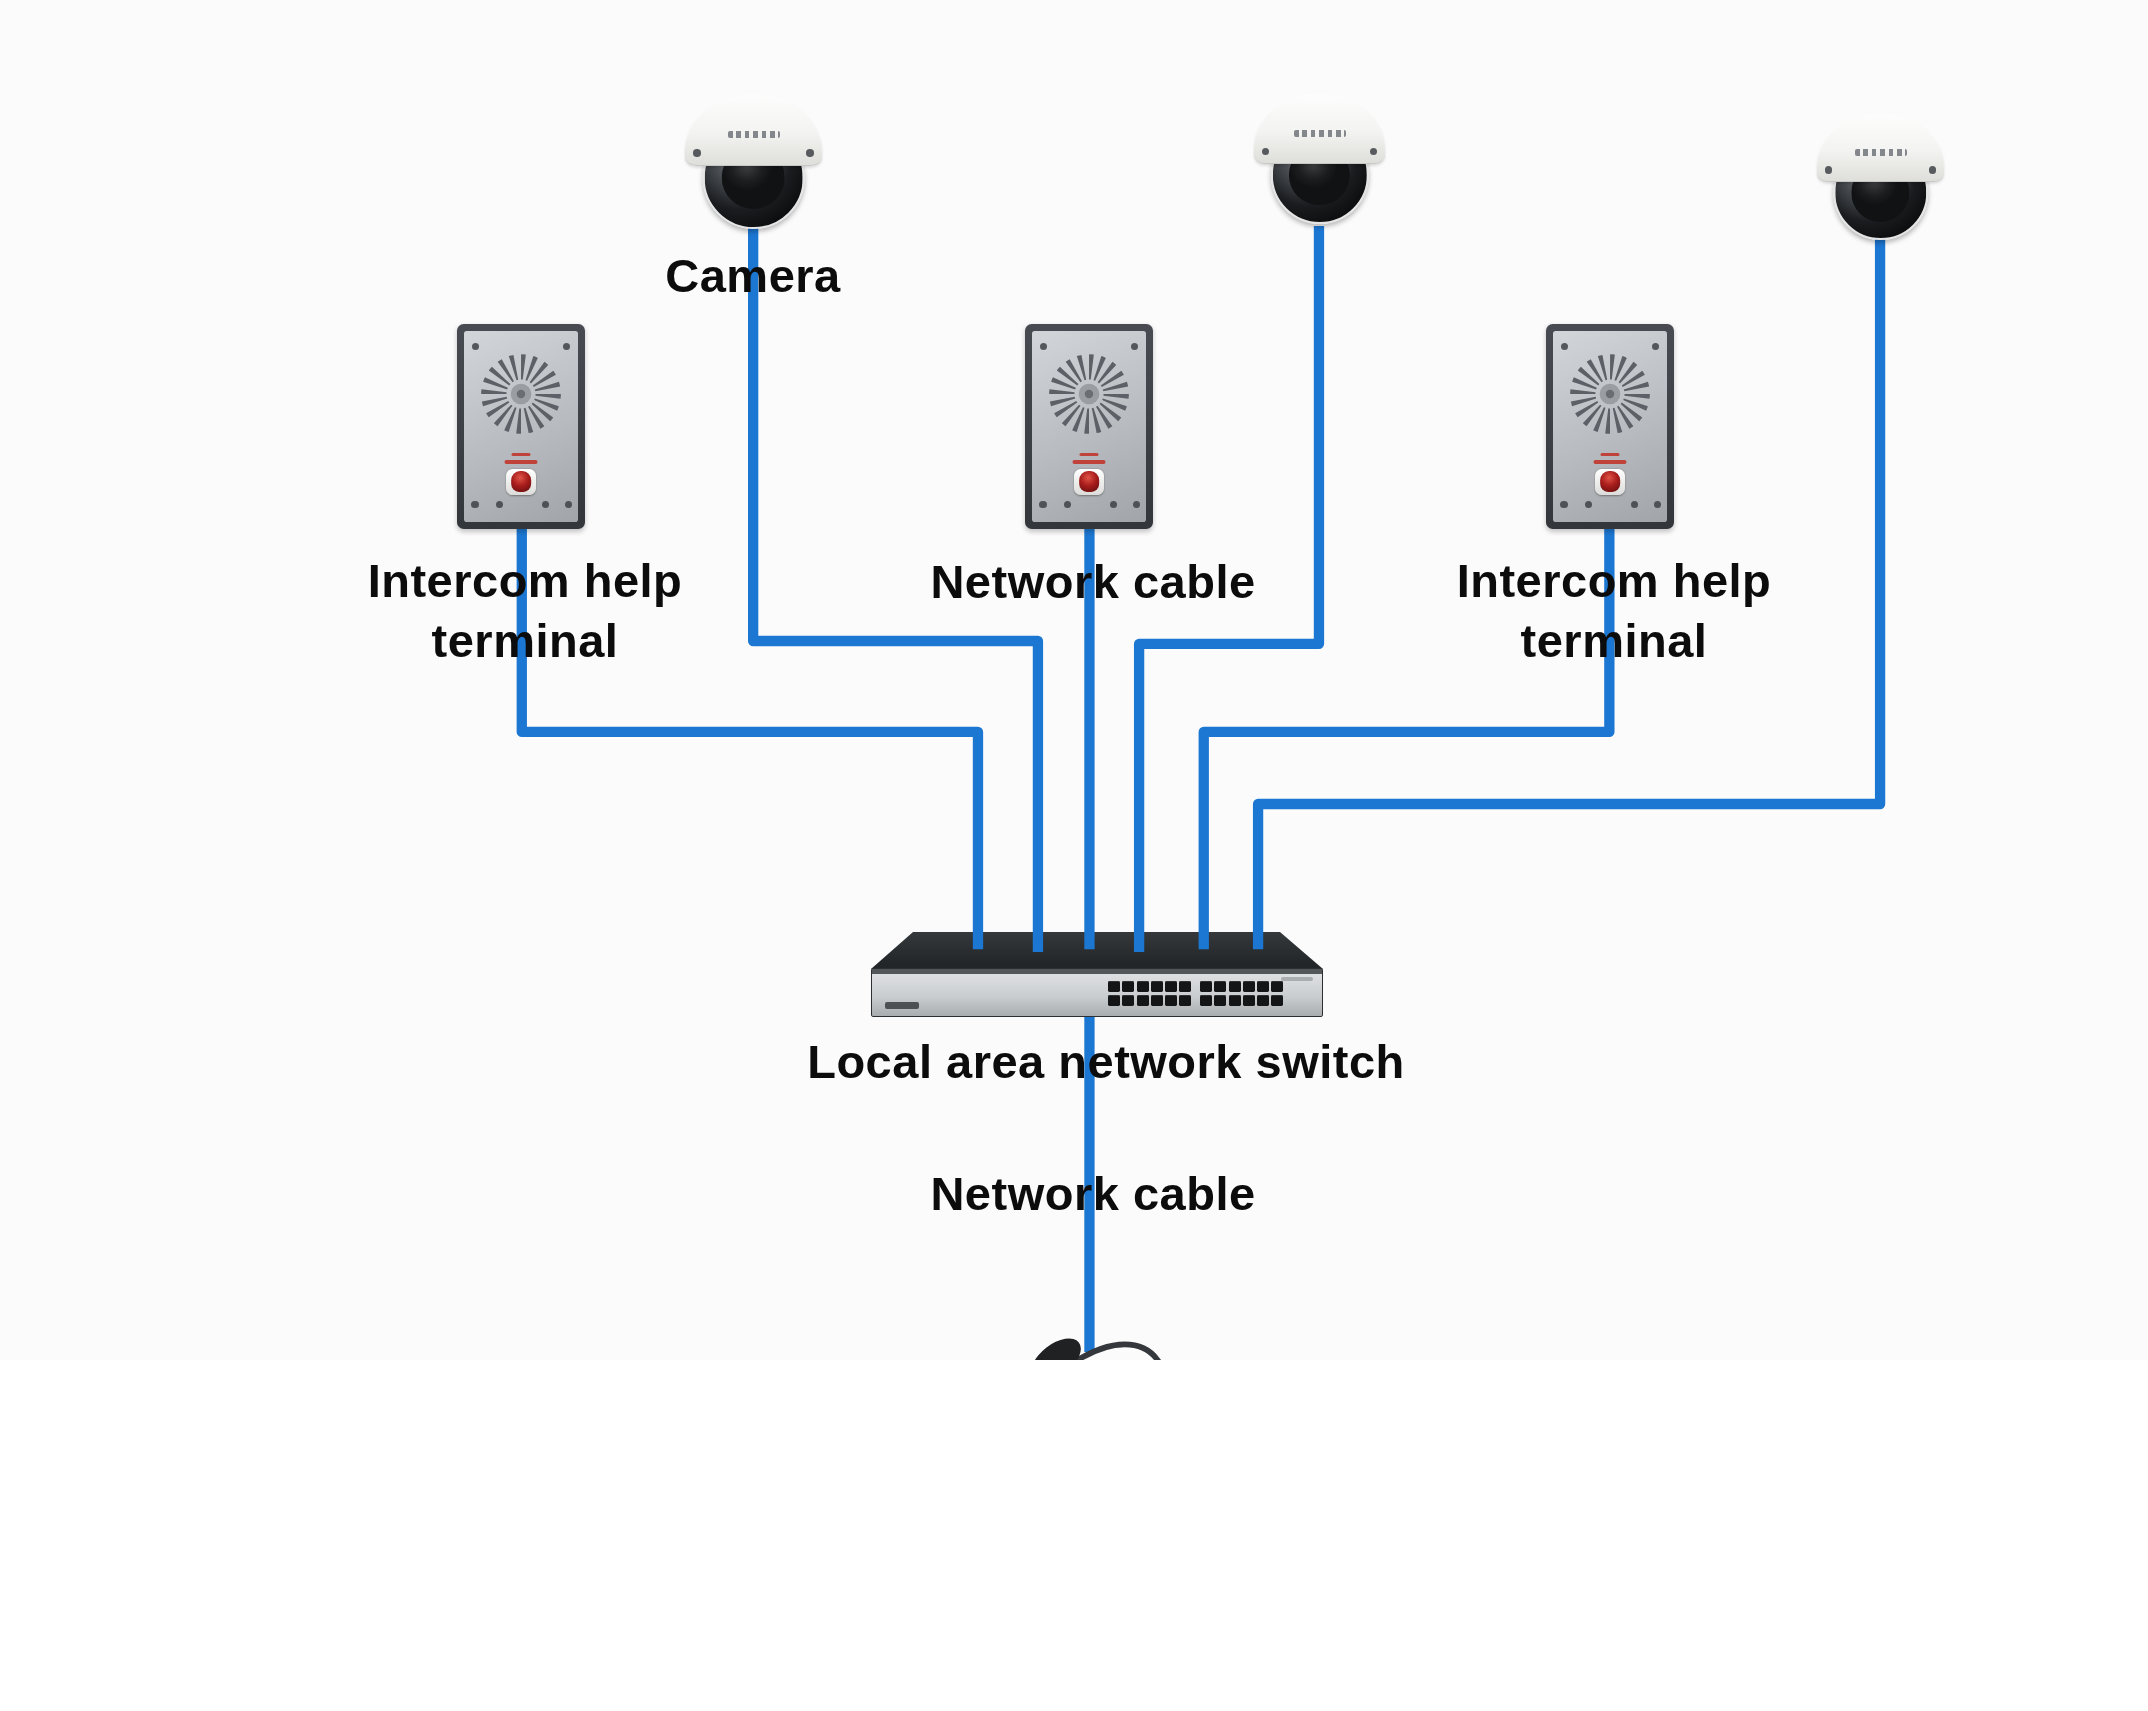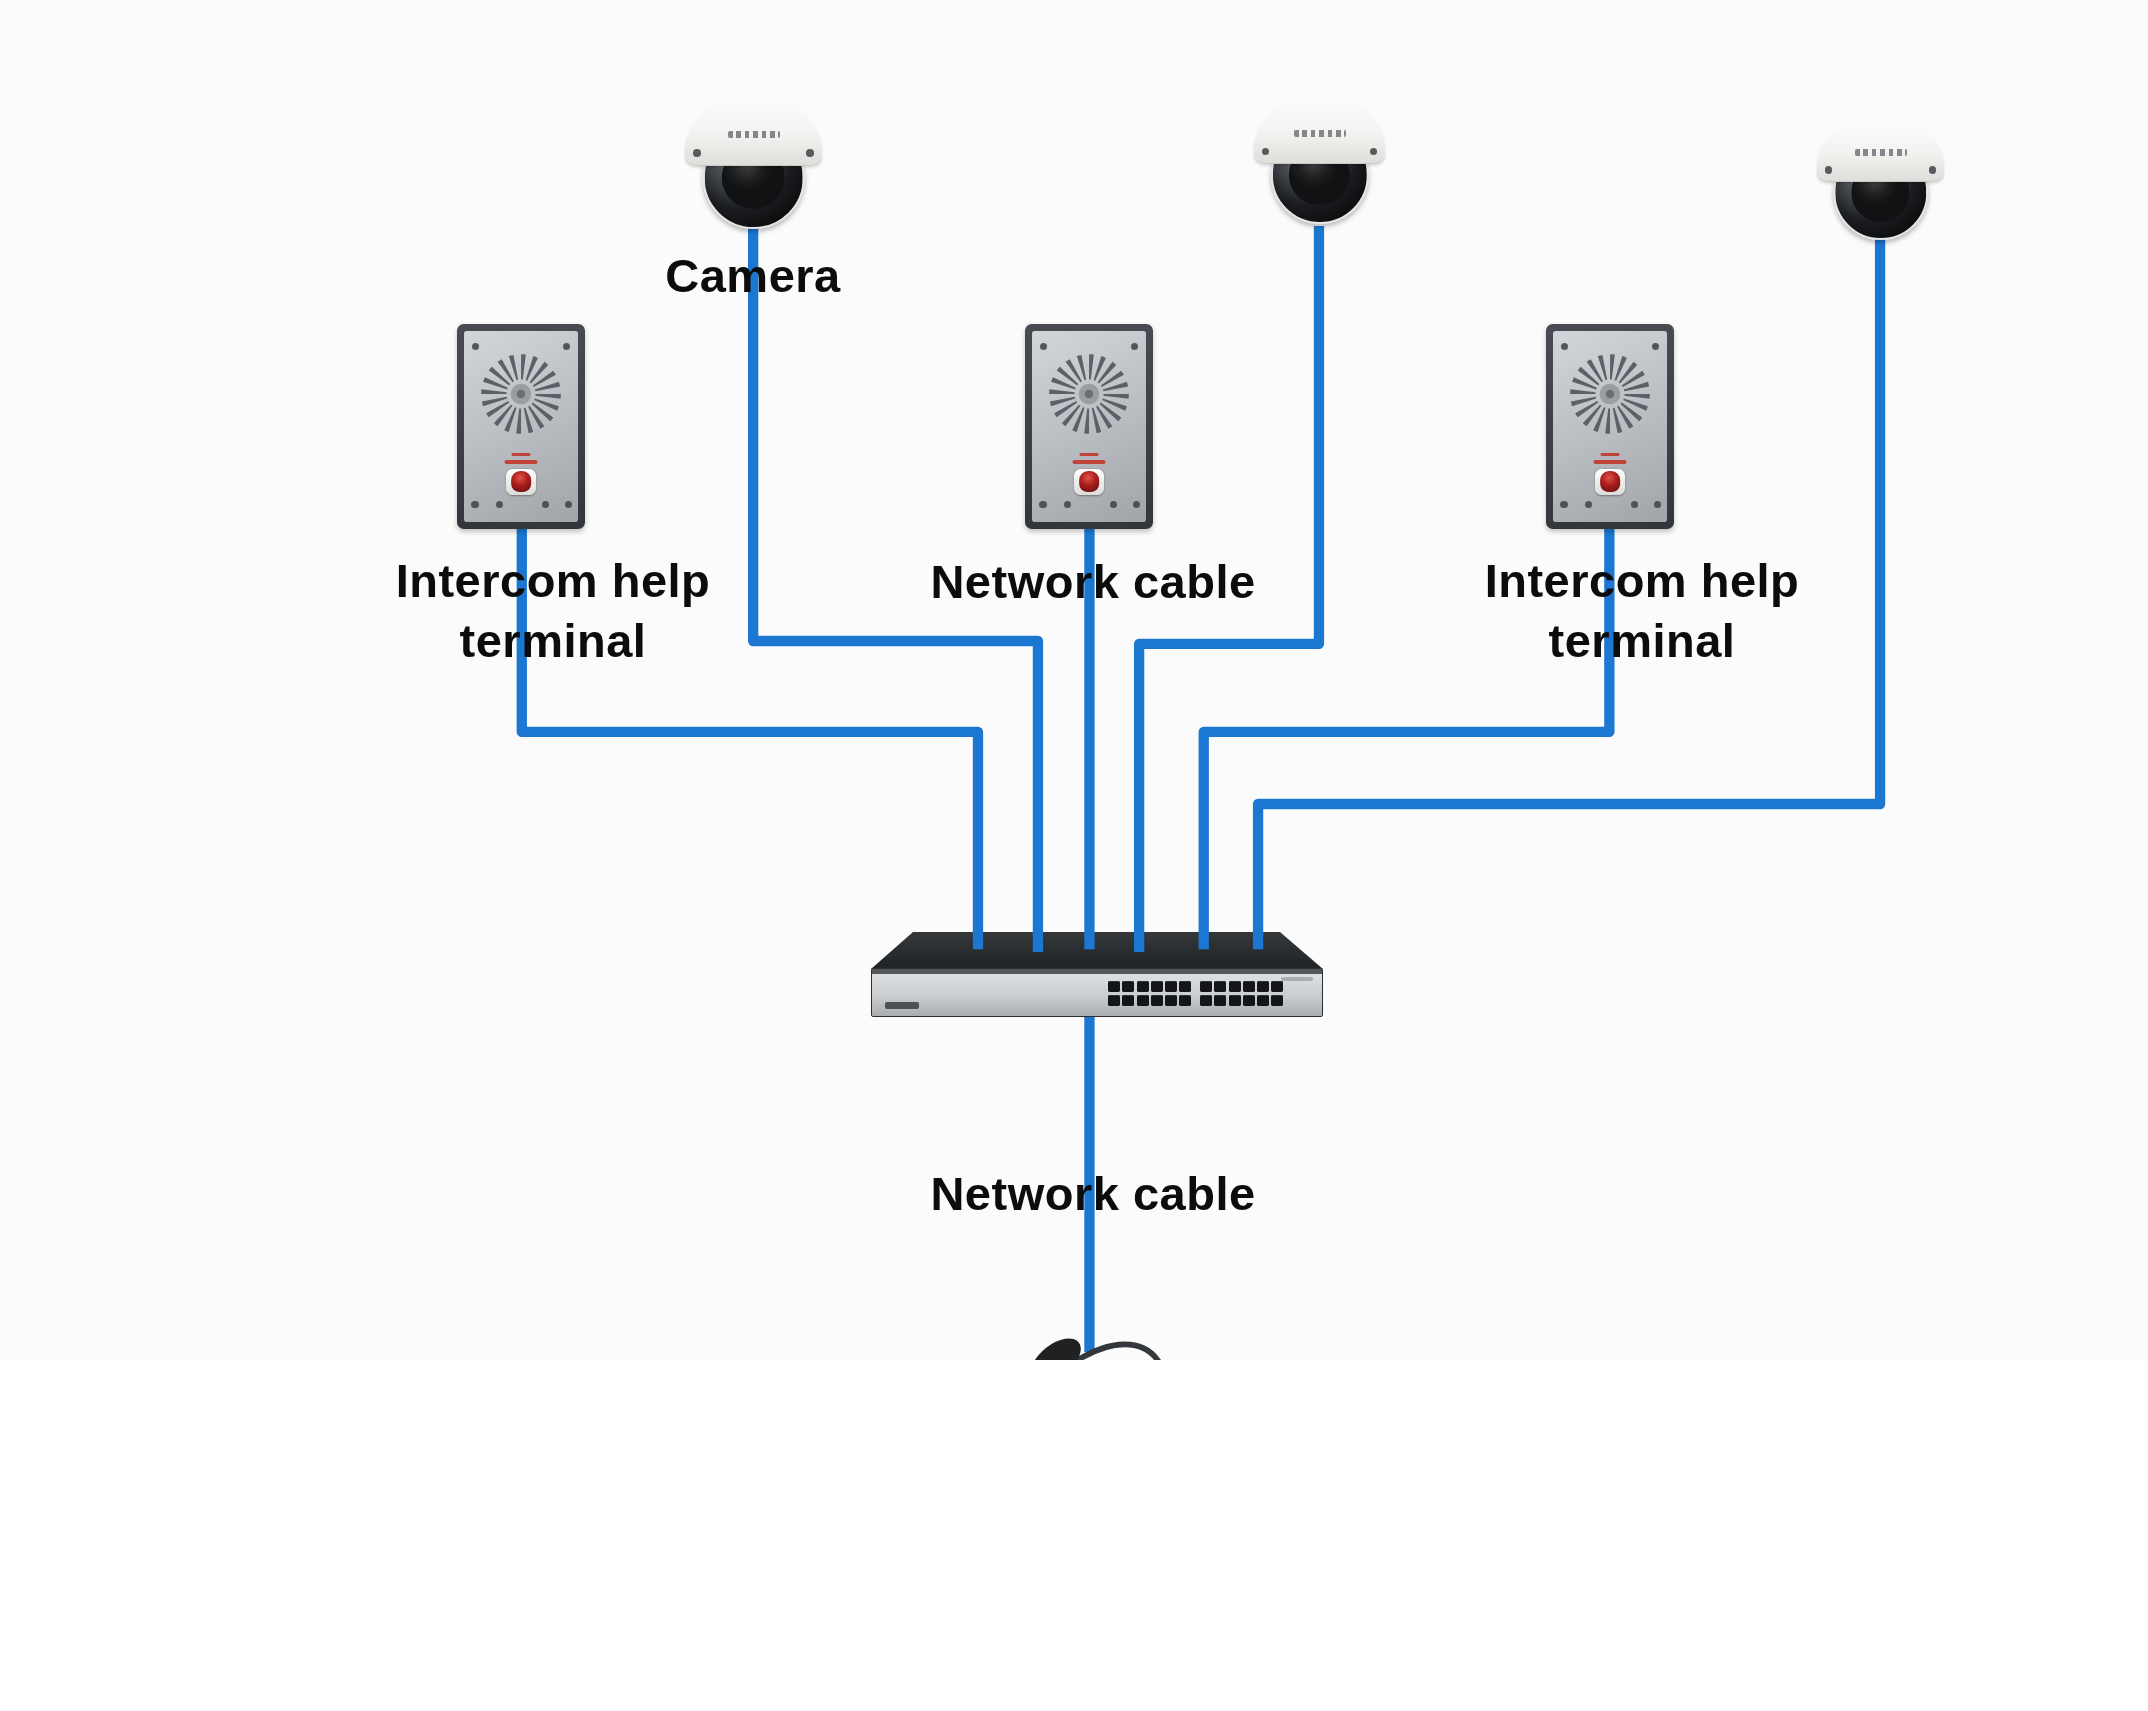--- a/index.html
+++ b/index.html
@@ -13,21 +13,21 @@
   .cable-layer{position:absolute;left:0;top:0;z-index:2;}
   .cable{stroke:#1c77d2;stroke-width:11;fill:none;stroke-linejoin:round;stroke-linecap:butt;}
 
   
   .lbl{
     position:absolute;transform:translateX(-50%);
     font-size:47px;font-weight:600;color:#0c0c0c;
     white-space:nowrap;text-align:center;line-height:54px;z-index:6;
     letter-spacing:0.5px;
   }
-  .lbl.two{line-height:60px;margin-left:28px;}
+  .lbl.two{line-height:60px;}
   .lbl.phone-lbl{line-height:62px;}
 
   
   .camera{position:absolute;z-index:3;}
   .cam-dome{
     position:absolute;left:50%;top:24%;width:72%;aspect-ratio:1/1;
     transform:translateX(-50%);border-radius:50%;z-index:1;
     background:radial-gradient(circle at 36% 30%, #878c91 0%, #4a4e53 26%, #1a1c1f 55%, #0a0b0c 82%);
     border:2.8px solid #e4e5e4;
     box-shadow:0 2.8px 5.6px rgba(0,0,0,.28);
@@ -328,20 +328,21 @@
     <div>terminal</div>
   </div>
 
   <div class="lbl" style="left:1093px;top:555px">Network cable</div>
 
   <div class="lbl two" style="left:1614px;top:551px">
     <div>Intercom help</div>
     <div>terminal</div>
   </div>
 
+  <div class="lbl" style="left:1106px;top:1035px">Local area network switch</div>
 
   <div class="lbl" style="left:1093px;top:1167px">Network cable</div>
 
   <div class="lbl two phone-lbl" style="left:1092px;top:1583px">
   </div>
 
 </div>
 
 
 </body></html>

